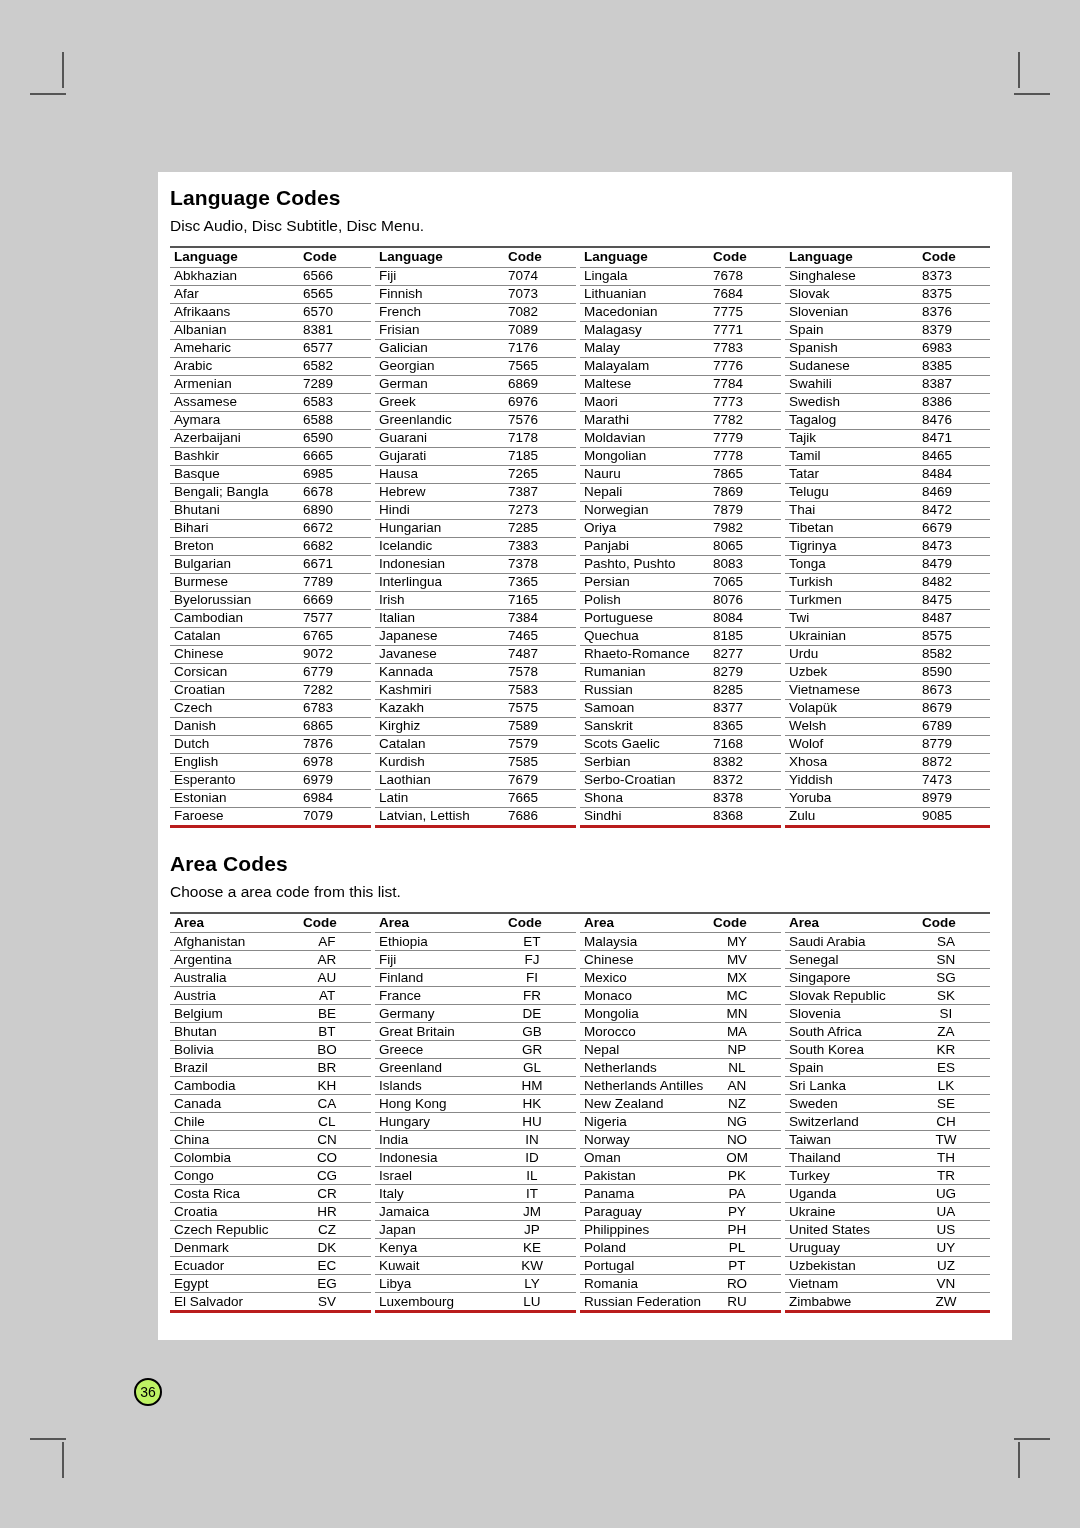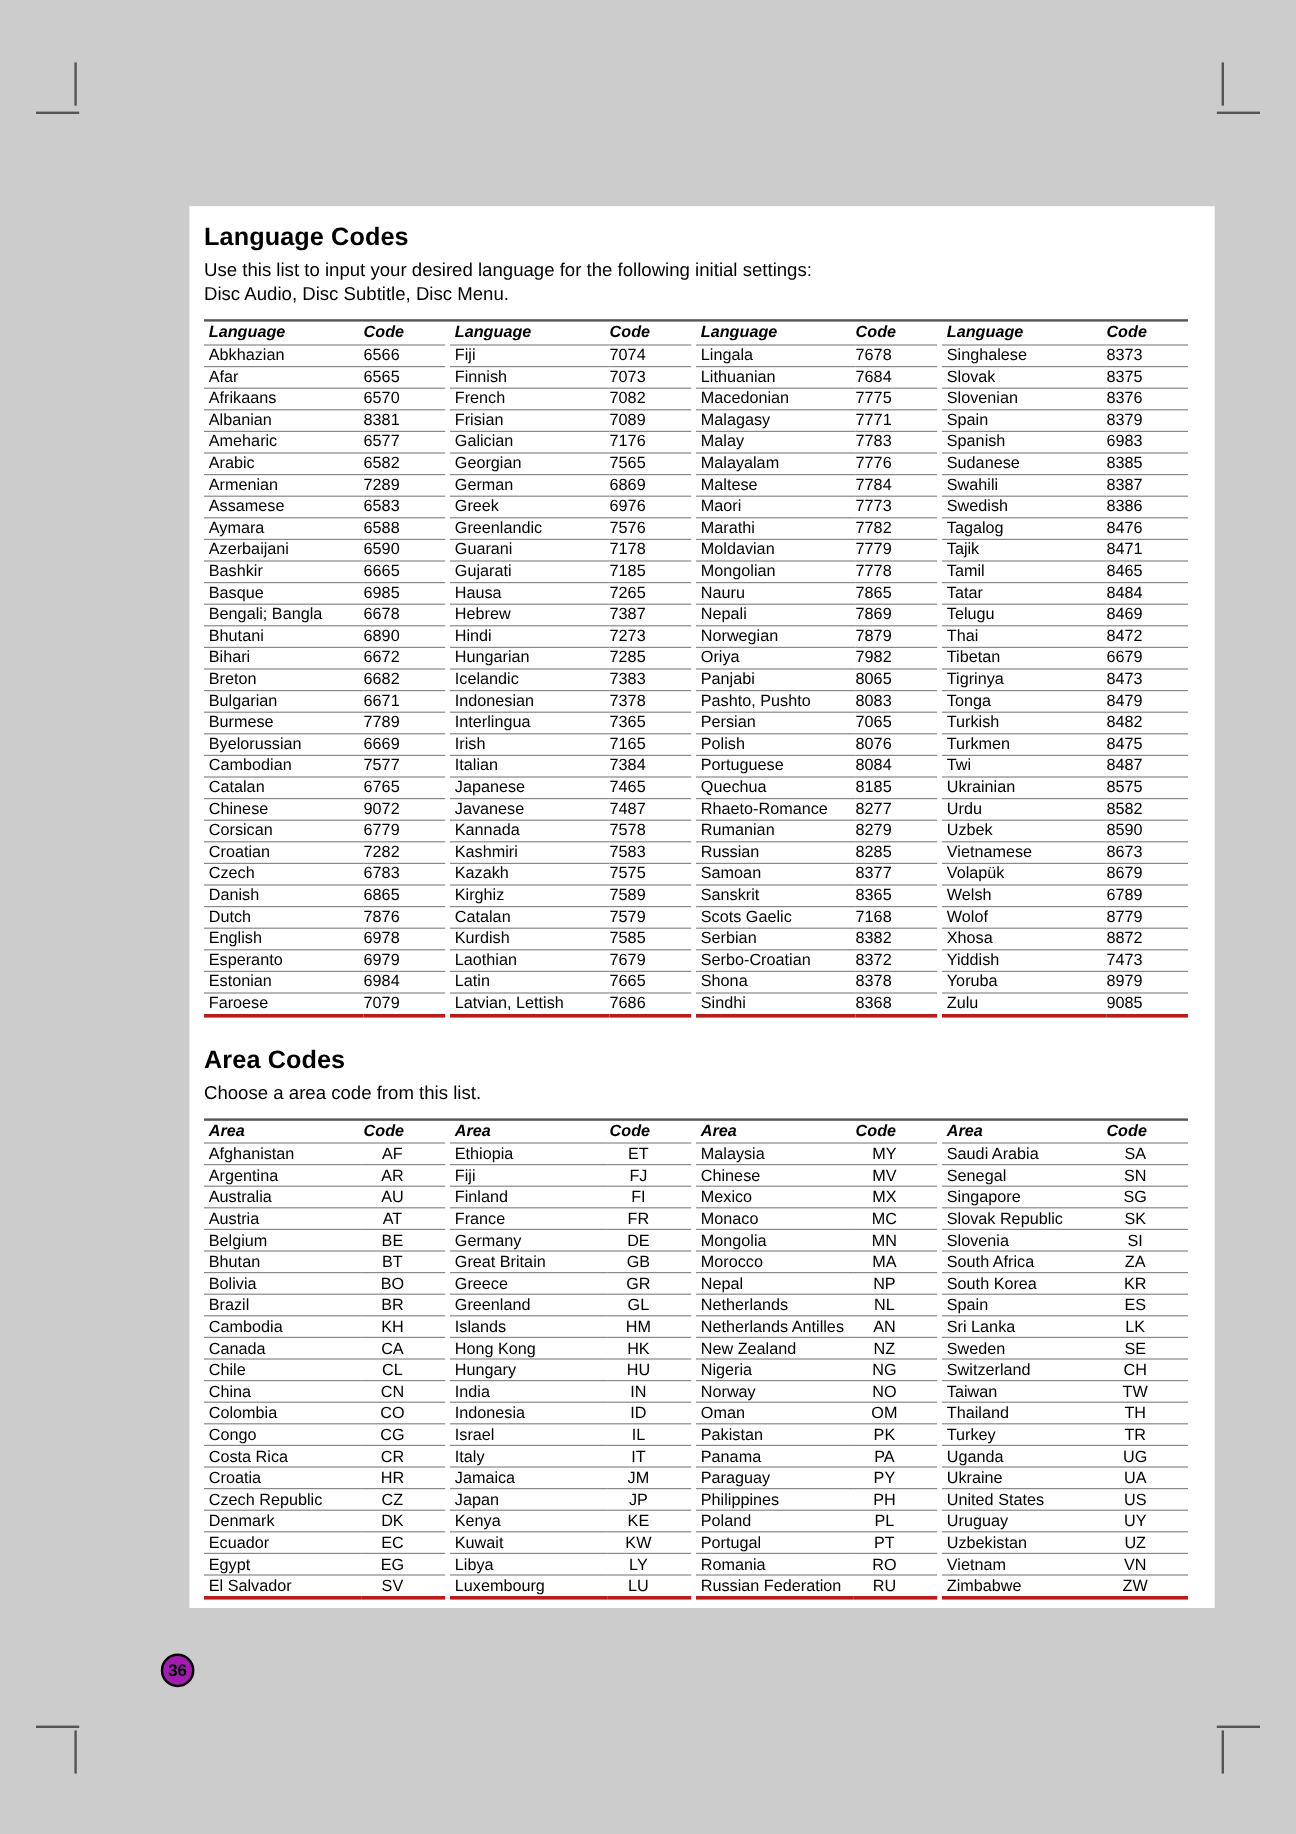--- a/index.html
+++ b/index.html
@@ -116,21 +116,20 @@
     border-bottom: 1px solid #888888;
     white-space: nowrap;
     overflow: hidden;
   }
   table.codes th {
     font-weight: bold;
     font-size: 13.5px;
     border-bottom: 1px solid #888888;
     padding-top: 2px;
     padding-bottom: 2.5px;
-    font-style: italic;
   }
   table.codes th.c-code,
   table.codes td.c-code {
     width: 62px;
     padding-left: 0px;
     padding-right: 6px;
   }
   table.codes td.c-code { text-align: left; }
   table.codes th.c-code { text-align: left; }
   
@@ -143,24 +142,24 @@
 
   
   .page-num {
     position: absolute;
     left: 134px;
     top: 1378px;
     width: 28px;
     height: 28px;
     border: 2.5px solid #000000;
     border-radius: 50%;
-    background: #a21caf;
+    background: #bef264;
     color: #000000;
     font-size: 14px;
-    font-weight: bold;
+    font-weight: normal;
     display: flex;
     align-items: center;
     justify-content: center;
     box-sizing: border-box;
   }
 </style>
 </head>
 <body>
 
 <div id="page">
@@ -180,21 +179,20 @@
   <div class="crop crop-h" style="left:30px; top:1438px;"></div>
   <div class="crop crop-v" style="left:62px; top:1442px;"></div>
 
   <div class="crop crop-h" style="left:1014px; top:1438px;"></div>
   <div class="crop crop-v" style="left:1018px; top:1442px;"></div>
 
   <div id="content">
 
     <h1 class="section-title">Language Codes</h1>
     <p class="section-desc">
-      <span class="line">Use this list to input your desired language for the following initial settings:</span>
       <span class="line">Disc Audio, Disc Subtitle, Disc Menu.</span>
     </p>
 
     <div class="codes-table" id="language-table">
         <div class="codes-col">
           <table class="codes lang">
             <thead>
               <tr>
                 <th class="c-name">Language</th>
                 <th class="c-code">Code</th>

